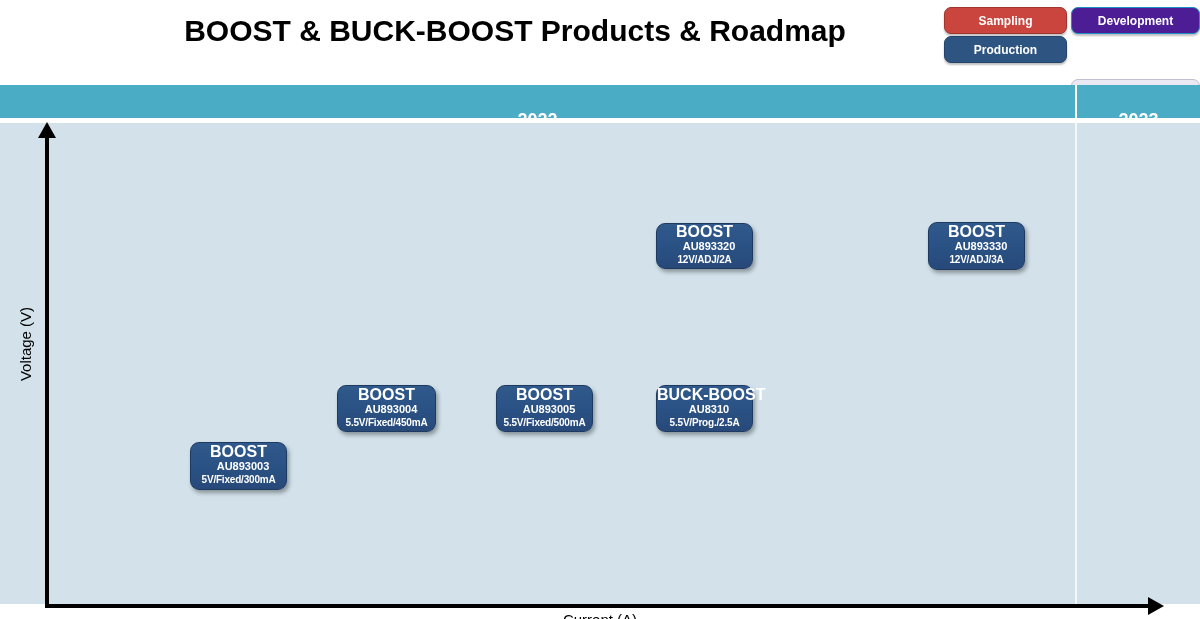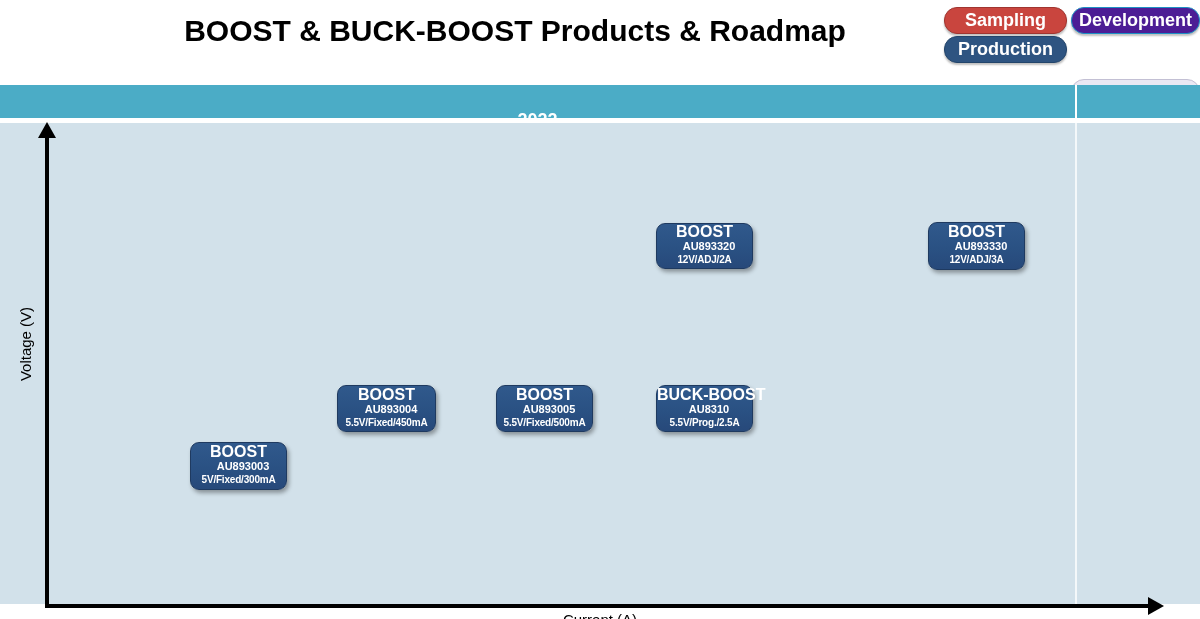--- a/index.html
+++ b/index.html
@@ -8,23 +8,23 @@
     background:#ffffff;
     font-family:"Liberation Sans","DejaVu Sans",sans-serif;
   }
   .title{
     position:absolute;left:0;top:14px;width:1030px;
     text-align:center;font-size:30px;font-weight:bold;color:#000;
     letter-spacing:0px;white-space:nowrap;
   }
   
   .chip{
-    position:absolute;border-radius:13px;
+    position:absolute;border-radius:7px;
     display:flex;align-items:center;justify-content:center;
-    font-size:18px;font-weight:bold;
+    font-size:12px;font-weight:bold;
     border:1px solid transparent;
     box-shadow:0 2px 2px rgba(0,0,0,0.25);
     white-space:nowrap;
   }
   .chip0{left:944px;top:7px;width:121px;height:25px;}
   .chip1{left:1071px;top:7px;width:127px;height:25px;}
   .chip2{left:944px;top:36px;width:121px;height:25px;}
   .chip3{left:1071px;top:36px;width:127px;height:25px;}
   
   .year-bar{
@@ -94,20 +94,21 @@
 
 <div id="legend">
     <div class="chip chip0" style="background: rgb(201, 69, 62); color: rgb(255, 255, 255); border-color: rgb(160, 53, 48);">Sampling</div>
     <div class="chip chip1" style="background: #4c1d95; color: rgb(255, 255, 255); border-color: rgb(30, 143, 196);">Development</div>
     <div class="chip chip2" style="background: rgb(46, 84, 129); color: rgb(255, 255, 255); border-color: rgb(35, 69, 107);">Production</div>
     <div class="chip chip3" style="background: rgb(234, 232, 243); color: rgb(0, 0, 0); border-color: rgb(195, 192, 212); margin-top: 43px;">Plan</div>
   </div>
 
 <div class="year-bar">
   <div class="year y2022">2022</div>
+  <div class="year y2023">2023</div>
 </div>
 
 <div class="chart-bg"></div>
 <div class="divider-bar"></div>
 <div class="divider-chart"></div>
 
 <div id="boxes">
     <div class="pbox" style="left: 190px; top: 442px; width: 97px; height: 48px;">
       <div class="l1">BOOST</div>
       <div class="l2">AU893003</div>

